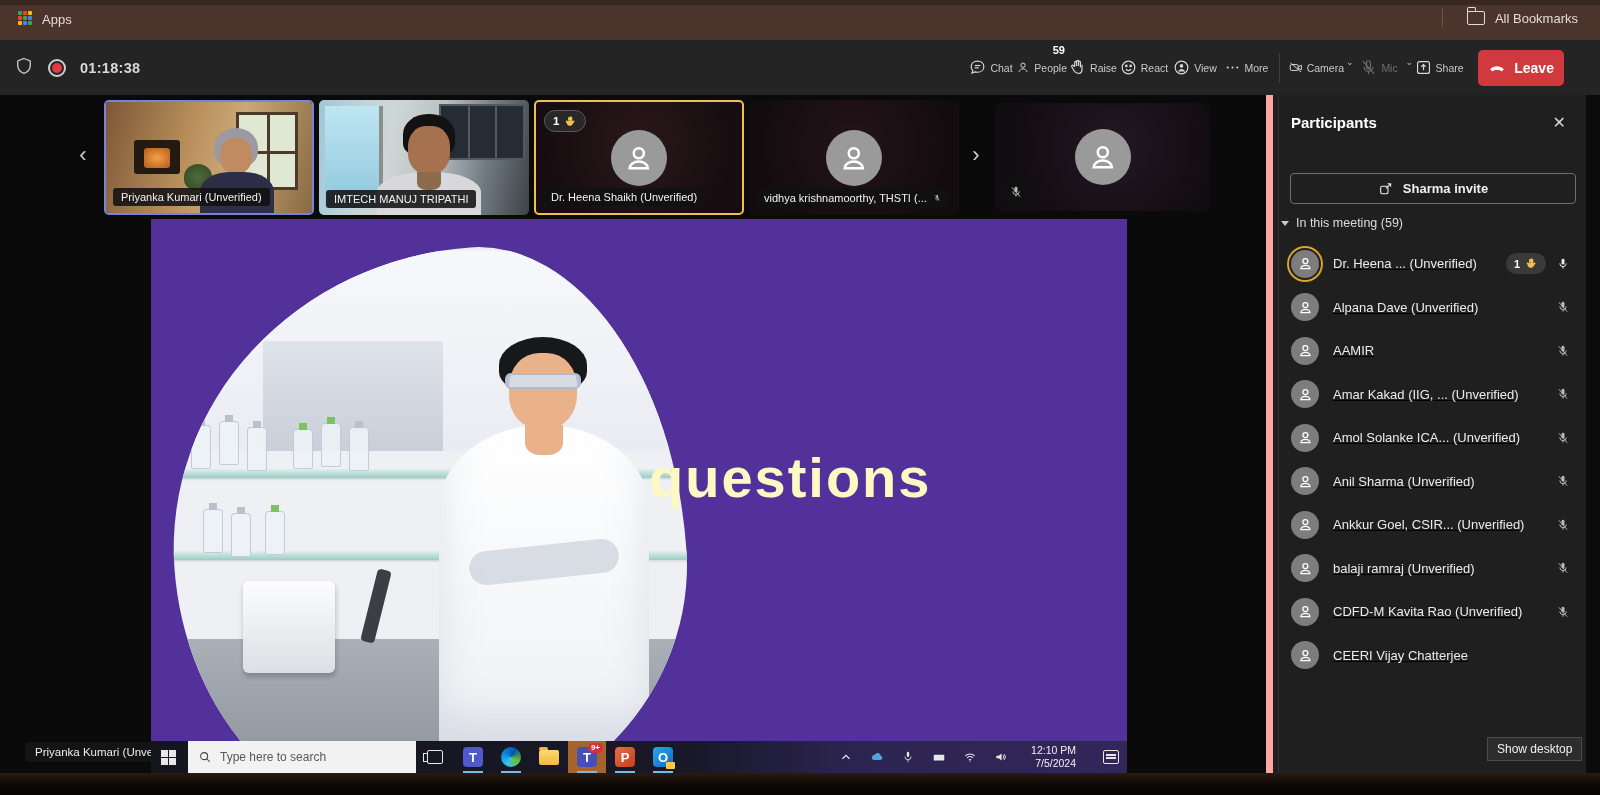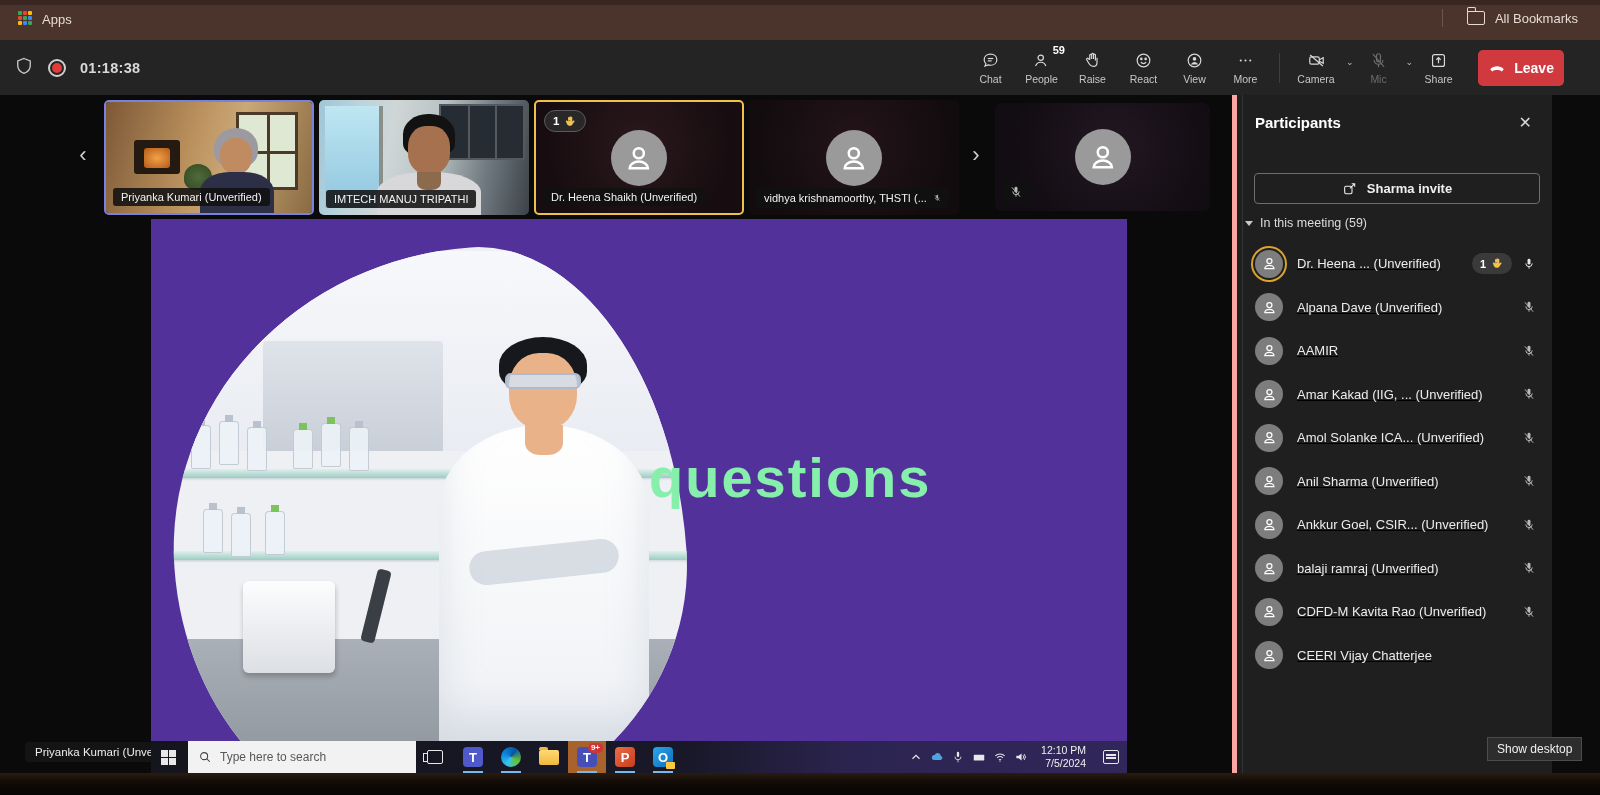--- a/index.html
+++ b/index.html
@@ -21,21 +21,21 @@
 
   
   .mtoolbar { position:absolute; left:0; top:40px; width:1600px; height:55px; background:#242424; }
   .rec-cluster { position:absolute; left:14px; top:0; height:55px; display:flex; align-items:center; gap:14px; }
   .shield svg { width:20px; height:22px; stroke:#c9c9c9; fill:none; stroke-width:1.6; }
   .recdot { width:18px; height:18px; border:2px solid #cfcfcf; border-radius:50%; display:flex; align-items:center; justify-content:center; }
   .recdot i { width:10px; height:10px; background:#e23b3b; border-radius:50%; }
   .timer { color:#d9d9d9; font-size:14.5px; font-weight:bold; letter-spacing:.3px; }
 
   .tbtns { position:absolute; left:965px; top:0; height:55px; display:flex; align-items:center; }
-  .tbtn { position:relative; width:51px; height:65px; display:flex; flex-direction:column; align-items:center; justify-content:center; gap:3px; color:#c7c7c7; cursor:pointer; }
+  .tbtn { position:relative; width:51px; height:65px; display:flex; flex-direction:row; align-items:center; justify-content:center; gap:3px; color:#c7c7c7; cursor:pointer; }
   .tbtn .lbl { font-size:10.5px; color:#c7c7c7; }
   .tbtn svg { width:19px; height:19px; stroke:#d8d8d8; fill:none; stroke-width:1.5; }
   .tbtn.active::after { content:""; position:absolute; left:8px; right:8px; bottom:2px; height:3px; border-radius:2px; background:#7f85f5; }
   .count { position:absolute; top:9px; right:2px; color:#fff; font-size:11px; font-weight:bold; }
   .tb-div { width:1px; height:30px; background:#3f3f3f; margin:0 8px; }
   .dd { font-size:9px; color:#bdbdbd; margin-left:2px; transform:translateY(-6px); }
   .combo { display:flex; align-items:center; }
   .tbtn.disabled svg { stroke:#6d6d6d; }
   .tbtn.disabled .lbl { color:#6d6d6d; }
   .leave-btn { margin-left:14px; width:86px; height:36px; background:#d03a3f; border-radius:5px; display:flex; align-items:center; justify-content:center; gap:8px; color:#fff; font-size:14px; font-weight:bold; cursor:pointer; }
@@ -94,21 +94,21 @@
   .bench { position:absolute; left:-20px; right:-20px; top:388px; bottom:-20px; background:linear-gradient(#aab0b8,#7e848c); }
   .machine { position:absolute; left:70px; top:330px; width:92px; height:92px; background:linear-gradient(#fdfdfe,#dcdfe4); border-radius:6px; box-shadow:0 3px 5px rgba(0,0,0,.2); }
   .scope { position:absolute; left:196px; top:318px; width:14px; height:74px; background:#3a3f46; border-radius:4px; transform:rotate(14deg); }
   .scientist { position:absolute; right:28px; top:86px; width:226px; height:420px; }
   .sc-hair { position:absolute; left:68px; top:0; width:88px; height:56px; background:#17181c; border-radius:50% 50% 38% 38%; }
   .sc-face { position:absolute; left:78px; top:16px; width:68px; height:76px; background:#e9b288; border-radius:44%; }
   .sc-glass { position:absolute; left:74px; top:36px; width:76px; height:16px; background:rgba(214,226,242,.85); border:2px solid #aebacd; border-radius:6px; }
   .sc-coat { position:absolute; left:8px; top:88px; width:210px; height:332px; background:linear-gradient(#ffffff,#eef0f4); border-radius:52% 52% 8% 8% / 26% 26% 4% 4%; box-shadow:inset 0 -40px 40px rgba(170,180,195,.35); }
   .sc-coat::before { content:""; position:absolute; left:86px; top:0; width:38px; height:30px; background:#e9b288; border-radius:0 0 40% 40%; }
   .sc-coat::after { content:""; position:absolute; left:30px; top:120px; width:150px; height:34px; background:rgba(190,198,210,.55); border-radius:20px; transform:rotate(-6deg); }
-  .q-title { position:absolute; left:498px; top:226px; font-size:56px; font-weight:bold; letter-spacing:2px; color:#86efac; }
+  .q-title { position:absolute; left:498px; top:226px; font-size:56px; font-weight:bold; letter-spacing:2px; color:#fef9c3; }
   .merck-logo { position:absolute; left:762px; top:478px; font-size:54px; font-weight:bold; letter-spacing:4px; color:#e62e55; }
 
   
   .presenter { position:absolute; left:25px; top:647px; background:#141414; border-radius:3px; padding:4px 10px; color:#ededed; font-size:11.5px; }
 
   
   .wtaskbar { position:absolute; left:151px; top:646px; width:976px; height:32px; background:linear-gradient(90deg,#15151d 0%,#181828 55%,#2c2450 72%,#31275a 100%); display:flex; align-items:center; }
   .winlogo { width:15px; height:15px; display:grid; grid-template-columns:7px 7px; grid-template-rows:7px 7px; gap:1px; margin:0 12px 0 10px; }
   .winlogo i { background:#e8e8e8; }
   .wsearch { width:228px; height:32px; background:#f2f2f2; display:flex; align-items:center; gap:8px; padding:0 10px; }
@@ -121,28 +121,28 @@
   .taskview { width:16px; height:14px; border:1.6px solid #e8e8e8; border-radius:2px; position:relative; }
   .taskview::before { content:""; position:absolute; left:-5px; top:2px; width:4px; height:7px; border:1.4px solid #e8e8e8; border-right:none; }
   .teams-sq { width:20px; height:20px; background:#5059c9; border-radius:4px; color:#fff; font-size:13px; font-weight:bold; display:flex; align-items:center; justify-content:center; }
   .edge-c { width:20px; height:20px; border-radius:50%; background:conic-gradient(from 210deg,#35c1f1,#0b84d8,#0453a8,#66c12f,#35c1f1); }
   .folder-y { width:20px; height:15px; background:linear-gradient(#ffd975,#f0b93c); border-radius:2px; position:relative; }
   .folder-y::before { content:""; position:absolute; left:0; top:-3px; width:9px; height:3px; background:#f0b93c; border-radius:2px 2px 0 0; }
   .badge9 { position:absolute; right:3px; top:2px; background:#d13438; color:#fff; font-size:8px; font-weight:bold; border-radius:7px; padding:1px 3px; line-height:1; }
   .ppt-sq { width:20px; height:20px; background:linear-gradient(135deg,#ed6c47,#c43e1c); border-radius:4px; color:#fff; font-size:13px; font-weight:bold; display:flex; align-items:center; justify-content:center; }
   .ol-sq { width:20px; height:20px; background:linear-gradient(135deg,#28a8ea,#0f6cbd); border-radius:4px; color:#fff; font-size:13px; font-weight:bold; display:flex; align-items:center; justify-content:center; position:relative; }
   .ol-sq::after { content:""; position:absolute; right:-2px; bottom:-2px; width:9px; height:7px; background:#ffc83d; border-radius:1px; }
-  .tray { margin-left:auto; display:flex; align-items:center; gap:7px; padding-right:8px; color:#e8e8e8; }
+  .tray { margin-left:auto; display:flex; align-items:center; gap:17px; padding-right:8px; color:#e8e8e8; }
   .tray svg { width:14px; height:14px; fill:#e8e8e8; stroke:#e8e8e8; }
   .clock { text-align:right; color:#f0f0f0; font-size:10.5px; line-height:1.25; margin:0 6px; }
   .action-ic { width:16px; height:14px; border:1.5px solid #e8e8e8; border-radius:2px; position:relative; margin-left:4px; }
   .action-ic::before { content:""; position:absolute; left:2px; top:3px; right:2px; height:1.5px; background:#e8e8e8; box-shadow:0 3px 0 #e8e8e8; }
 
   
-  .panel { position:absolute; left:1232px; top:95px; width:320px; height:678px; background:#1f1f1f; border-left:5px solid #fca5a5; }
+  .panel { position:absolute; left:1266px; top:95px; width:320px; height:678px; background:#1f1f1f; border-left:7px solid #fca5a5; }
   .panel-inner-line { position:absolute; left:5px; top:0; bottom:0; width:1px; background:#333; }
   .p-head { position:absolute; left:18px; right:14px; top:16px; display:flex; align-items:center; justify-content:space-between; }
   .p-title { color:#fff; font-size:15px; font-weight:bold; }
   .p-close { color:#d8d8d8; font-size:16px; cursor:pointer; padding:2px 6px; }
   .share-invite { position:absolute; left:17px; top:78px; width:286px; height:31px; border:1px solid #6e6e6e; border-radius:4px; display:flex; align-items:center; justify-content:center; gap:9px; color:#efefef; font-size:13px; font-weight:bold; cursor:pointer; }
   .share-invite svg { width:16px; height:16px; stroke:#efefef; fill:none; stroke-width:1.6; }
   .p-section { position:absolute; left:8px; top:121px; display:flex; align-items:center; gap:7px; color:#dcdcdc; font-size:12.5px; cursor:pointer; }
   .caret { width:0; height:0; border-left:4.5px solid transparent; border-right:4.5px solid transparent; border-top:5.5px solid #c9c9c9; }
   .rows { position:absolute; left:0; top:147px; right:0;text-decoration:underline; }
   .prow { position:relative; height:43.5px; display:flex; align-items:center; padding-left:18px; cursor:pointer; }

